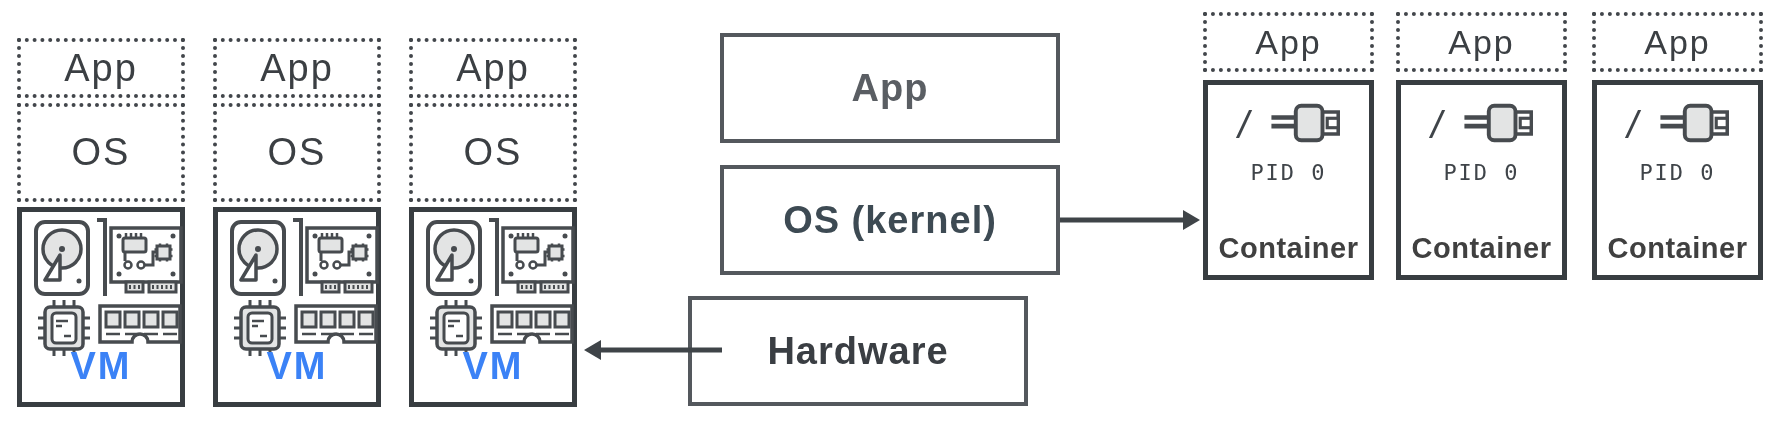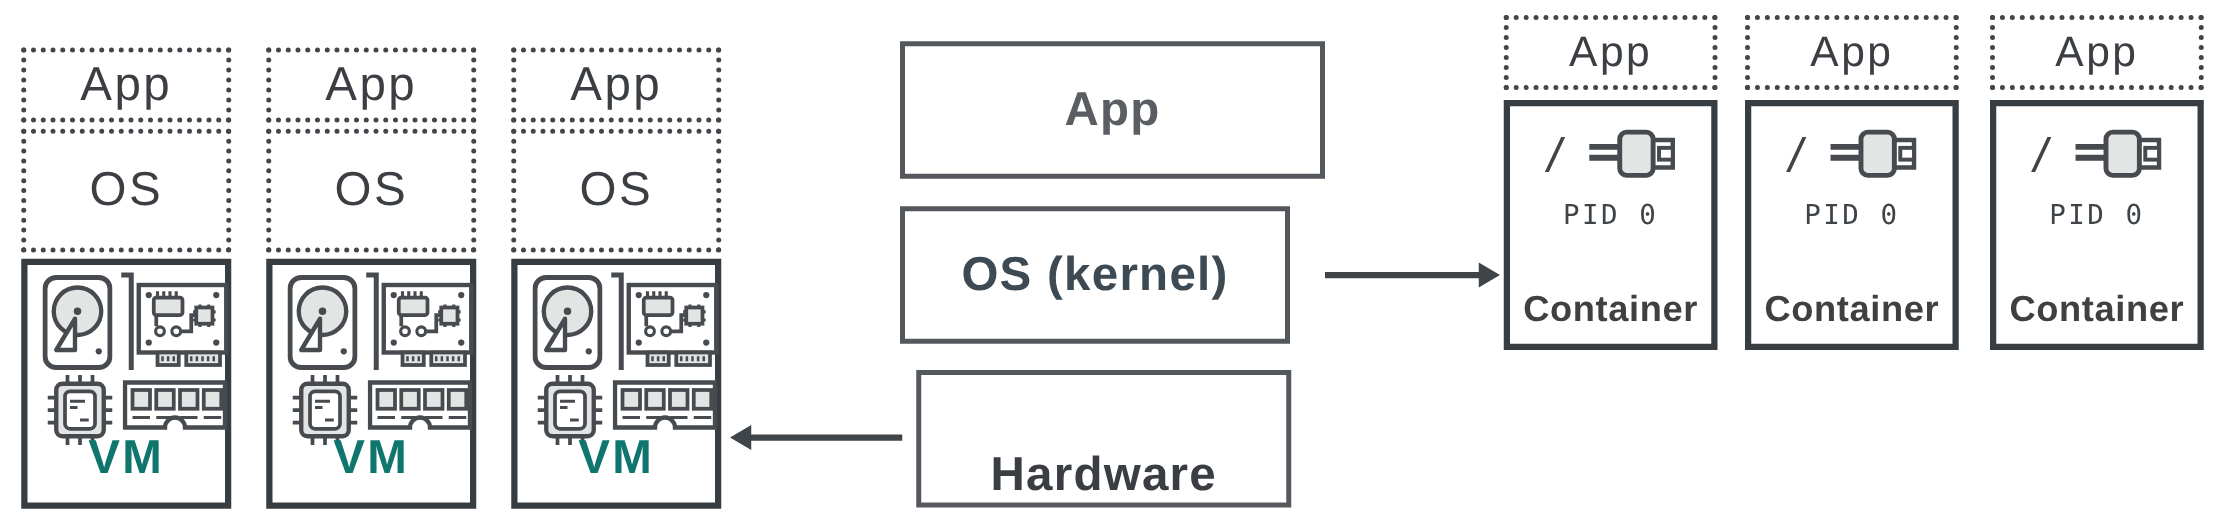--- a/index.html
+++ b/index.html
@@ -27,21 +27,21 @@
   .thin-label {
     font-weight:300; color:#3b3f43; letter-spacing:2px; font-size:38px;
   }
   .thin-label-sm { font-weight:300; color:#3b3f43; letter-spacing:2px; font-size:34px; }
   .mid-label { font-weight:bold; letter-spacing:1px; font-size:38px; }
   .mid-label.app   { color:#5a5e63; }
   .mid-label.os    { color:#3d4a53; }
   .mid-label.hw    { color:#3a3e43; }
   .vm-label {
     position:absolute; left:0; right:0; bottom:14px; text-align:center;
-    font-weight:bold; font-size:38px; letter-spacing:2px; color:#0f766e;
+    font-weight:bold; font-size:38px; letter-spacing:2px; color:#3b82f6;
   }
   .container-label {
     position:absolute; left:0; right:0; bottom:10px; text-align:center;
     font-weight:bold; font-size:29px; color:#404040; letter-spacing:0.5px;
   }
   .mono { font-family:"DejaVu Sans Mono", monospace; color:#3f4449; }
   .pid-row {
     position:absolute; left:0; right:0; top:75px; text-align:center;
     font-size:22px; letter-spacing:2px;
   }
@@ -215,24 +215,24 @@
         <rect class="fillg" x="65" y="8" width="14" height="15" stroke-width="3"></rect>
         <path class="stroke" d="M8 30 H22 M27 30 H41 M46 30 H60 M65 30 H79" stroke-width="2.5"></path>
       </svg>
       <div class="vm-label">VM</div>
     </div>
   </div>
 
   <div class="abs mid-box" style="left:720px; top:33px; width:340px; height:110px;">
     <span class="mid-label app">App</span>
   </div>
-  <div class="abs mid-box" style="left:720px; top:165px; width:312px; height:110px;">
+  <div class="abs mid-box" style="left:720px; top:165px; width:340px; height:110px;">
     <span class="mid-label os">OS (kernel)</span>
   </div>
-  <div class="abs mid-box" style="left:733px; top:296px; width:300px; height:110px;align-items:flex-end;">
+  <div class="abs mid-box" style="left:688px; top:296px; width:340px; height:110px;">
     <span class="mid-label hw">Hardware</span>
   </div>
 
   <svg class="abs" style="left:1060px; top:204px;" width="142" height="32">
     <line x1="0" y1="16" x2="126" y2="16" stroke="#3f4448" stroke-width="5"></line>
     <path d="M123 6 L140 16 L123 26 Z" fill="#3f4448"></path>
   </svg>
   <svg class="abs" style="left:582px; top:334px;" width="140" height="32">
     <line x1="140" y1="16" x2="16" y2="16" stroke="#3f4448" stroke-width="5"></line>
     <path d="M19 6 L2 16 L19 26 Z" fill="#3f4448"></path>

